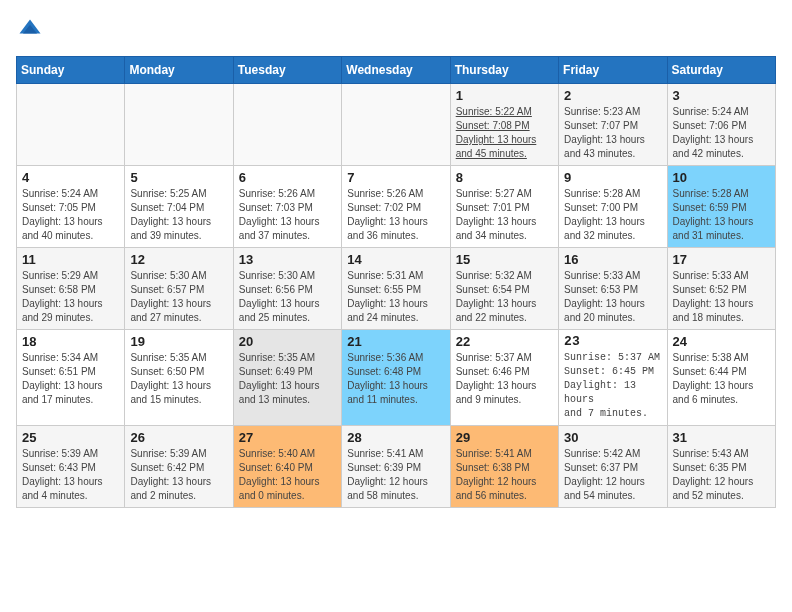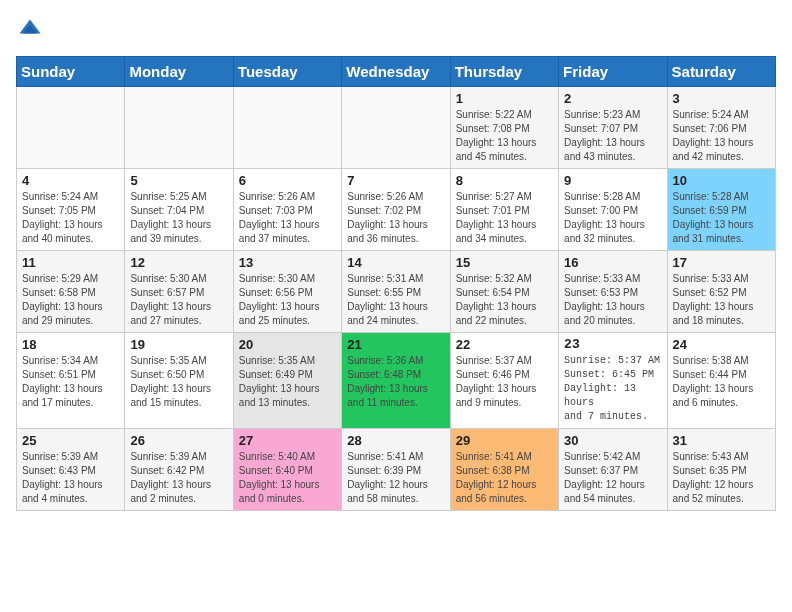--- a/index.html
+++ b/index.html
@@ -46,21 +46,21 @@
       color: #444;
     }
     .calendar {
       width: 100%;
       border-collapse: collapse;
       border: 1px solid #ccc;
     }
     .calendar th {
       background: #2474c0;
       color: #fff;
-      font-size: 15px;
+      font-size: 12px;
       font-weight: bold;
       padding: 6px 4px;
       text-align: left;
       border: 1px solid #1a5fa8;
     }
     .calendar td {
       vertical-align: top;
       border: 1px solid #ccc;
       padding: 4px 5px;
       width: calc(100% / 7);
@@ -127,21 +127,21 @@
       </tr>
   </thead>
   <tbody id="calendar-body">
   <tr>
         <td class="empty"></td>
         <td class="empty"></td>
         <td class="empty"></td>
         <td class="empty"></td>
         <td style="background: rgb(245, 245, 245);">
           <span class="day-number">1</span>
-          <div class="day-info" style="white-space: pre-line;">Sunrise: 5:22 AM
+          <div class="day-info" style="white-space: pre-line; text-decoration: underline;">Sunrise: 5:22 AM
 Sunset: 7:08 PM
 Daylight: 13 hours
 and 45 minutes.</div>
         </td>
         <td style="background: rgb(245, 245, 245);">
           <span class="day-number">2</span>
           <div class="day-info" style="white-space: pre-line;">Sunrise: 5:23 AM
 Sunset: 7:07 PM
 Daylight: 13 hours
 and 43 minutes.</div>
@@ -271,21 +271,21 @@
 Daylight: 13 hours
 and 15 minutes.</div>
         </td>
         <td style="background: #e5e5e5;">
           <span class="day-number">20</span>
           <div class="day-info" style="white-space: pre-line;">Sunrise: 5:35 AM
 Sunset: 6:49 PM
 Daylight: 13 hours
 and 13 minutes.</div>
         </td>
-        <td style="background: #22c55e;">
+        <td style="background: #7dd3fc;">
           <span class="day-number">21</span>
           <div class="day-info" style="white-space: pre-line;">Sunrise: 5:36 AM
 Sunset: 6:48 PM
 Daylight: 13 hours
 and 11 minutes.</div>
         </td>
         <td style="background: rgb(255, 255, 255);">
           <span class="day-number">22</span>
           <div class="day-info" style="white-space: pre-line;">Sunrise: 5:37 AM
 Sunset: 6:46 PM
@@ -315,21 +315,21 @@
 Daylight: 13 hours
 and 4 minutes.</div>
         </td>
         <td style="background: rgb(245, 245, 245);">
           <span class="day-number">26</span>
           <div class="day-info" style="white-space: pre-line;">Sunrise: 5:39 AM
 Sunset: 6:42 PM
 Daylight: 13 hours
 and 2 minutes.</div>
         </td>
-        <td style="background: #f9a8d4;">
+        <td style="background: #fdba74;">
           <span class="day-number">27</span>
           <div class="day-info" style="white-space: pre-line;">Sunrise: 5:40 AM
 Sunset: 6:40 PM
 Daylight: 13 hours
 and 0 minutes.</div>
         </td>
         <td style="background: rgb(245, 245, 245);">
           <span class="day-number">28</span>
           <div class="day-info" style="white-space: pre-line;">Sunrise: 5:41 AM
 Sunset: 6:39 PM

